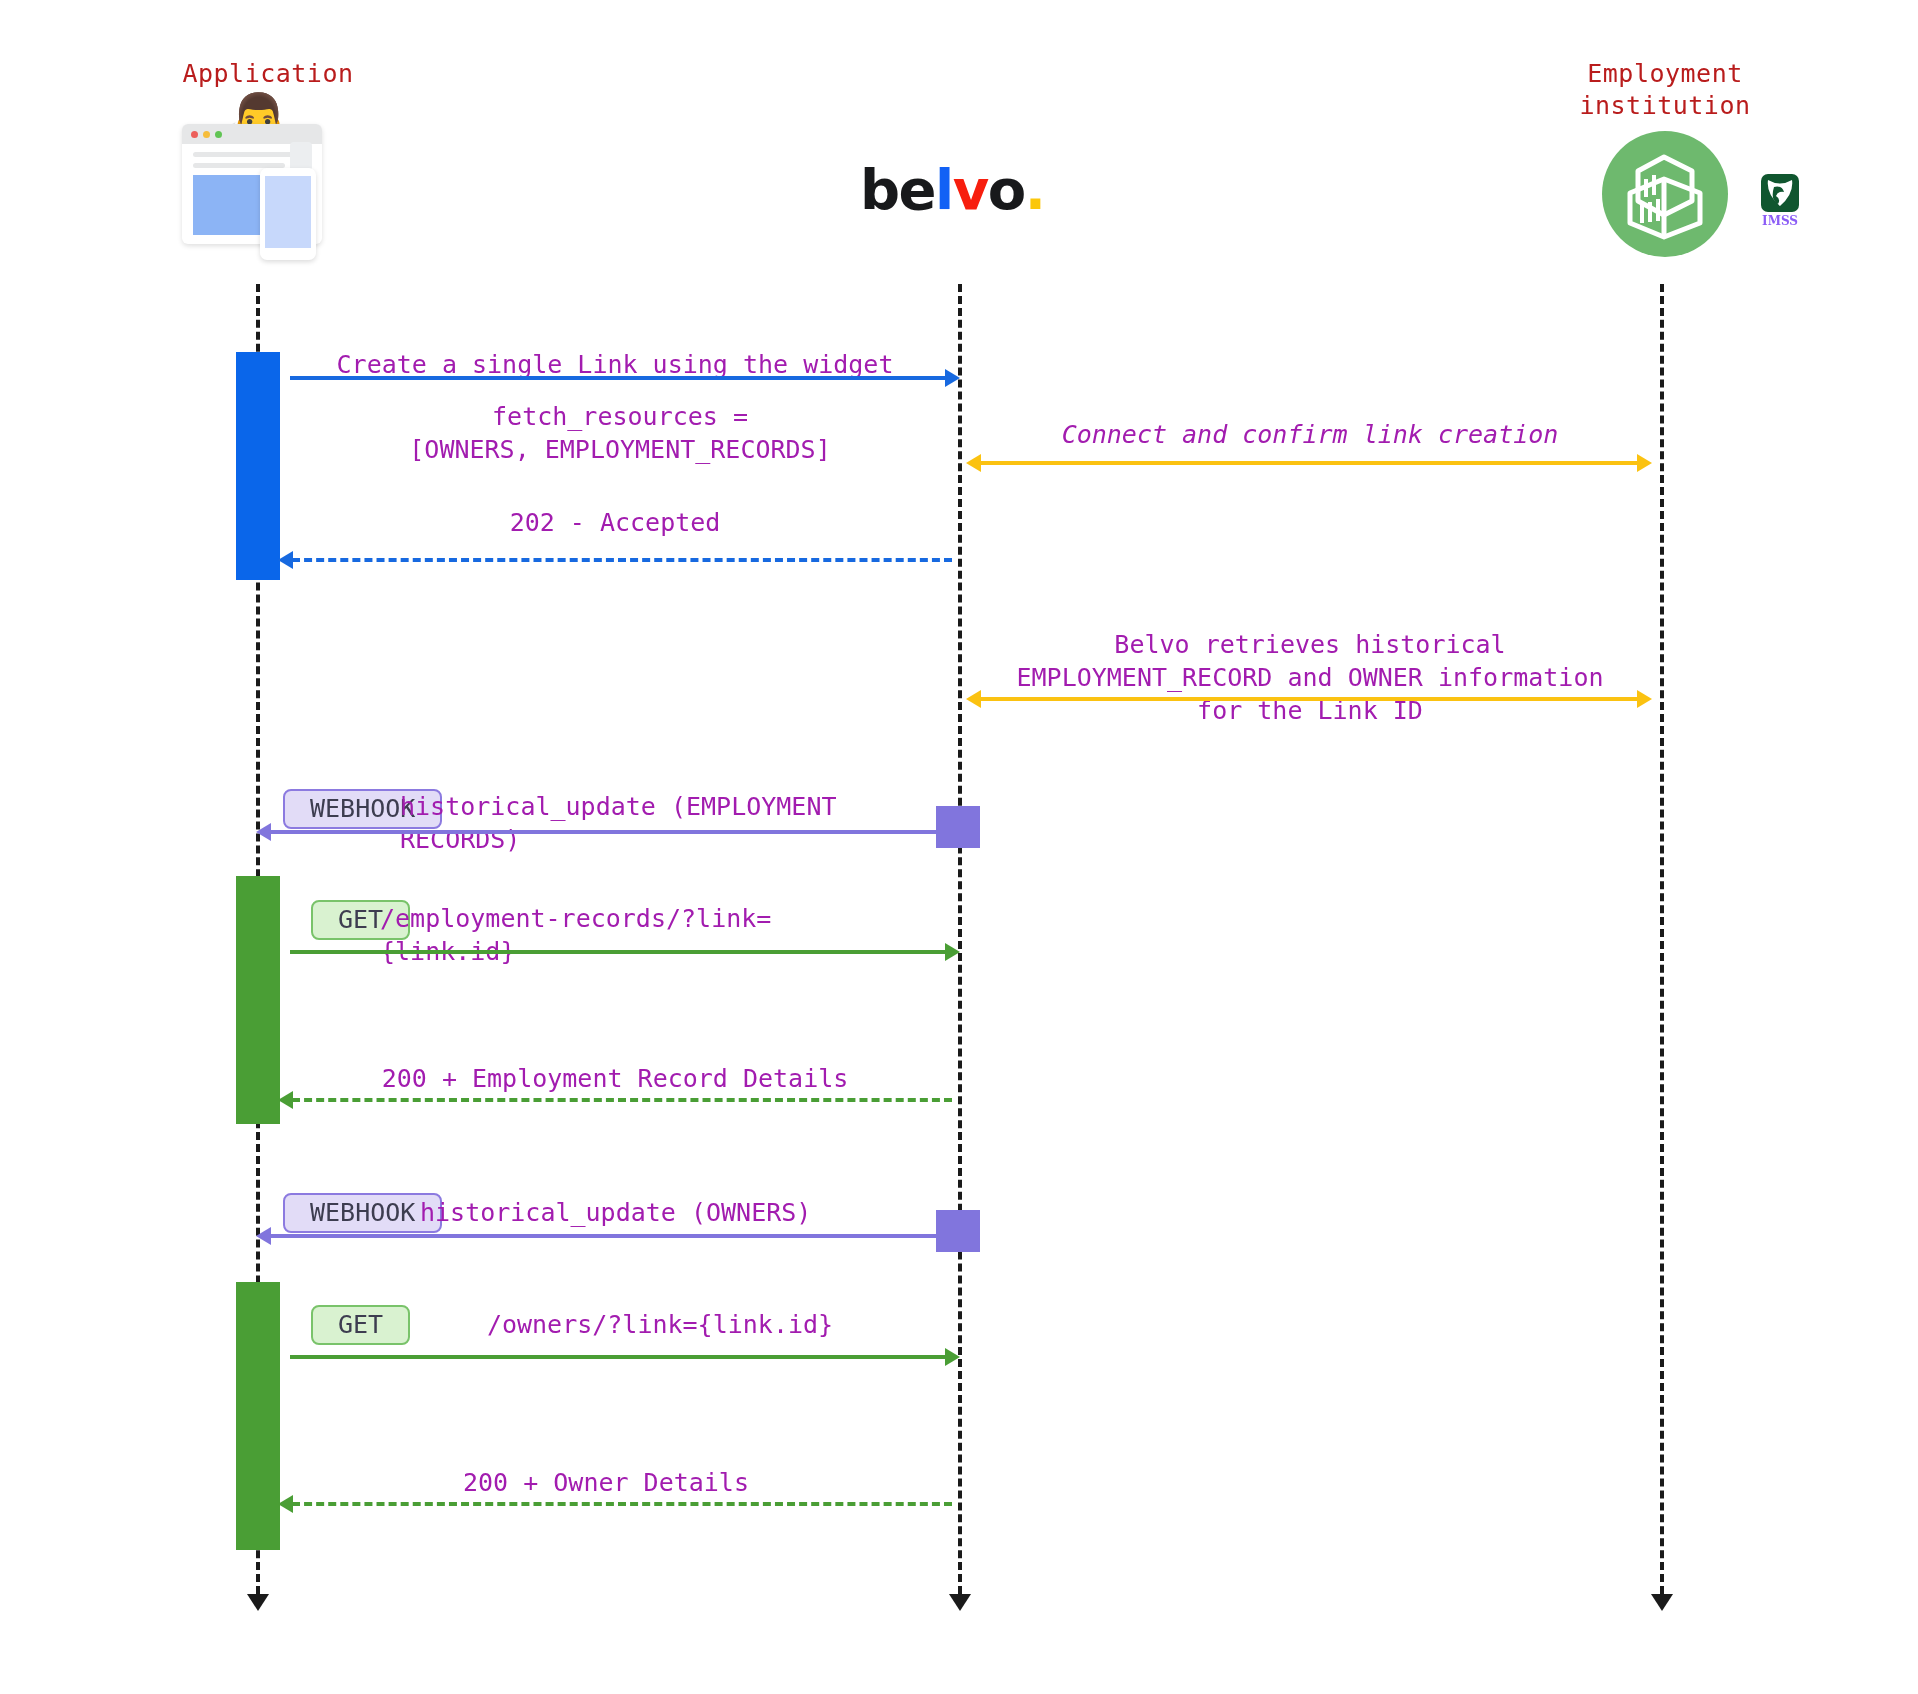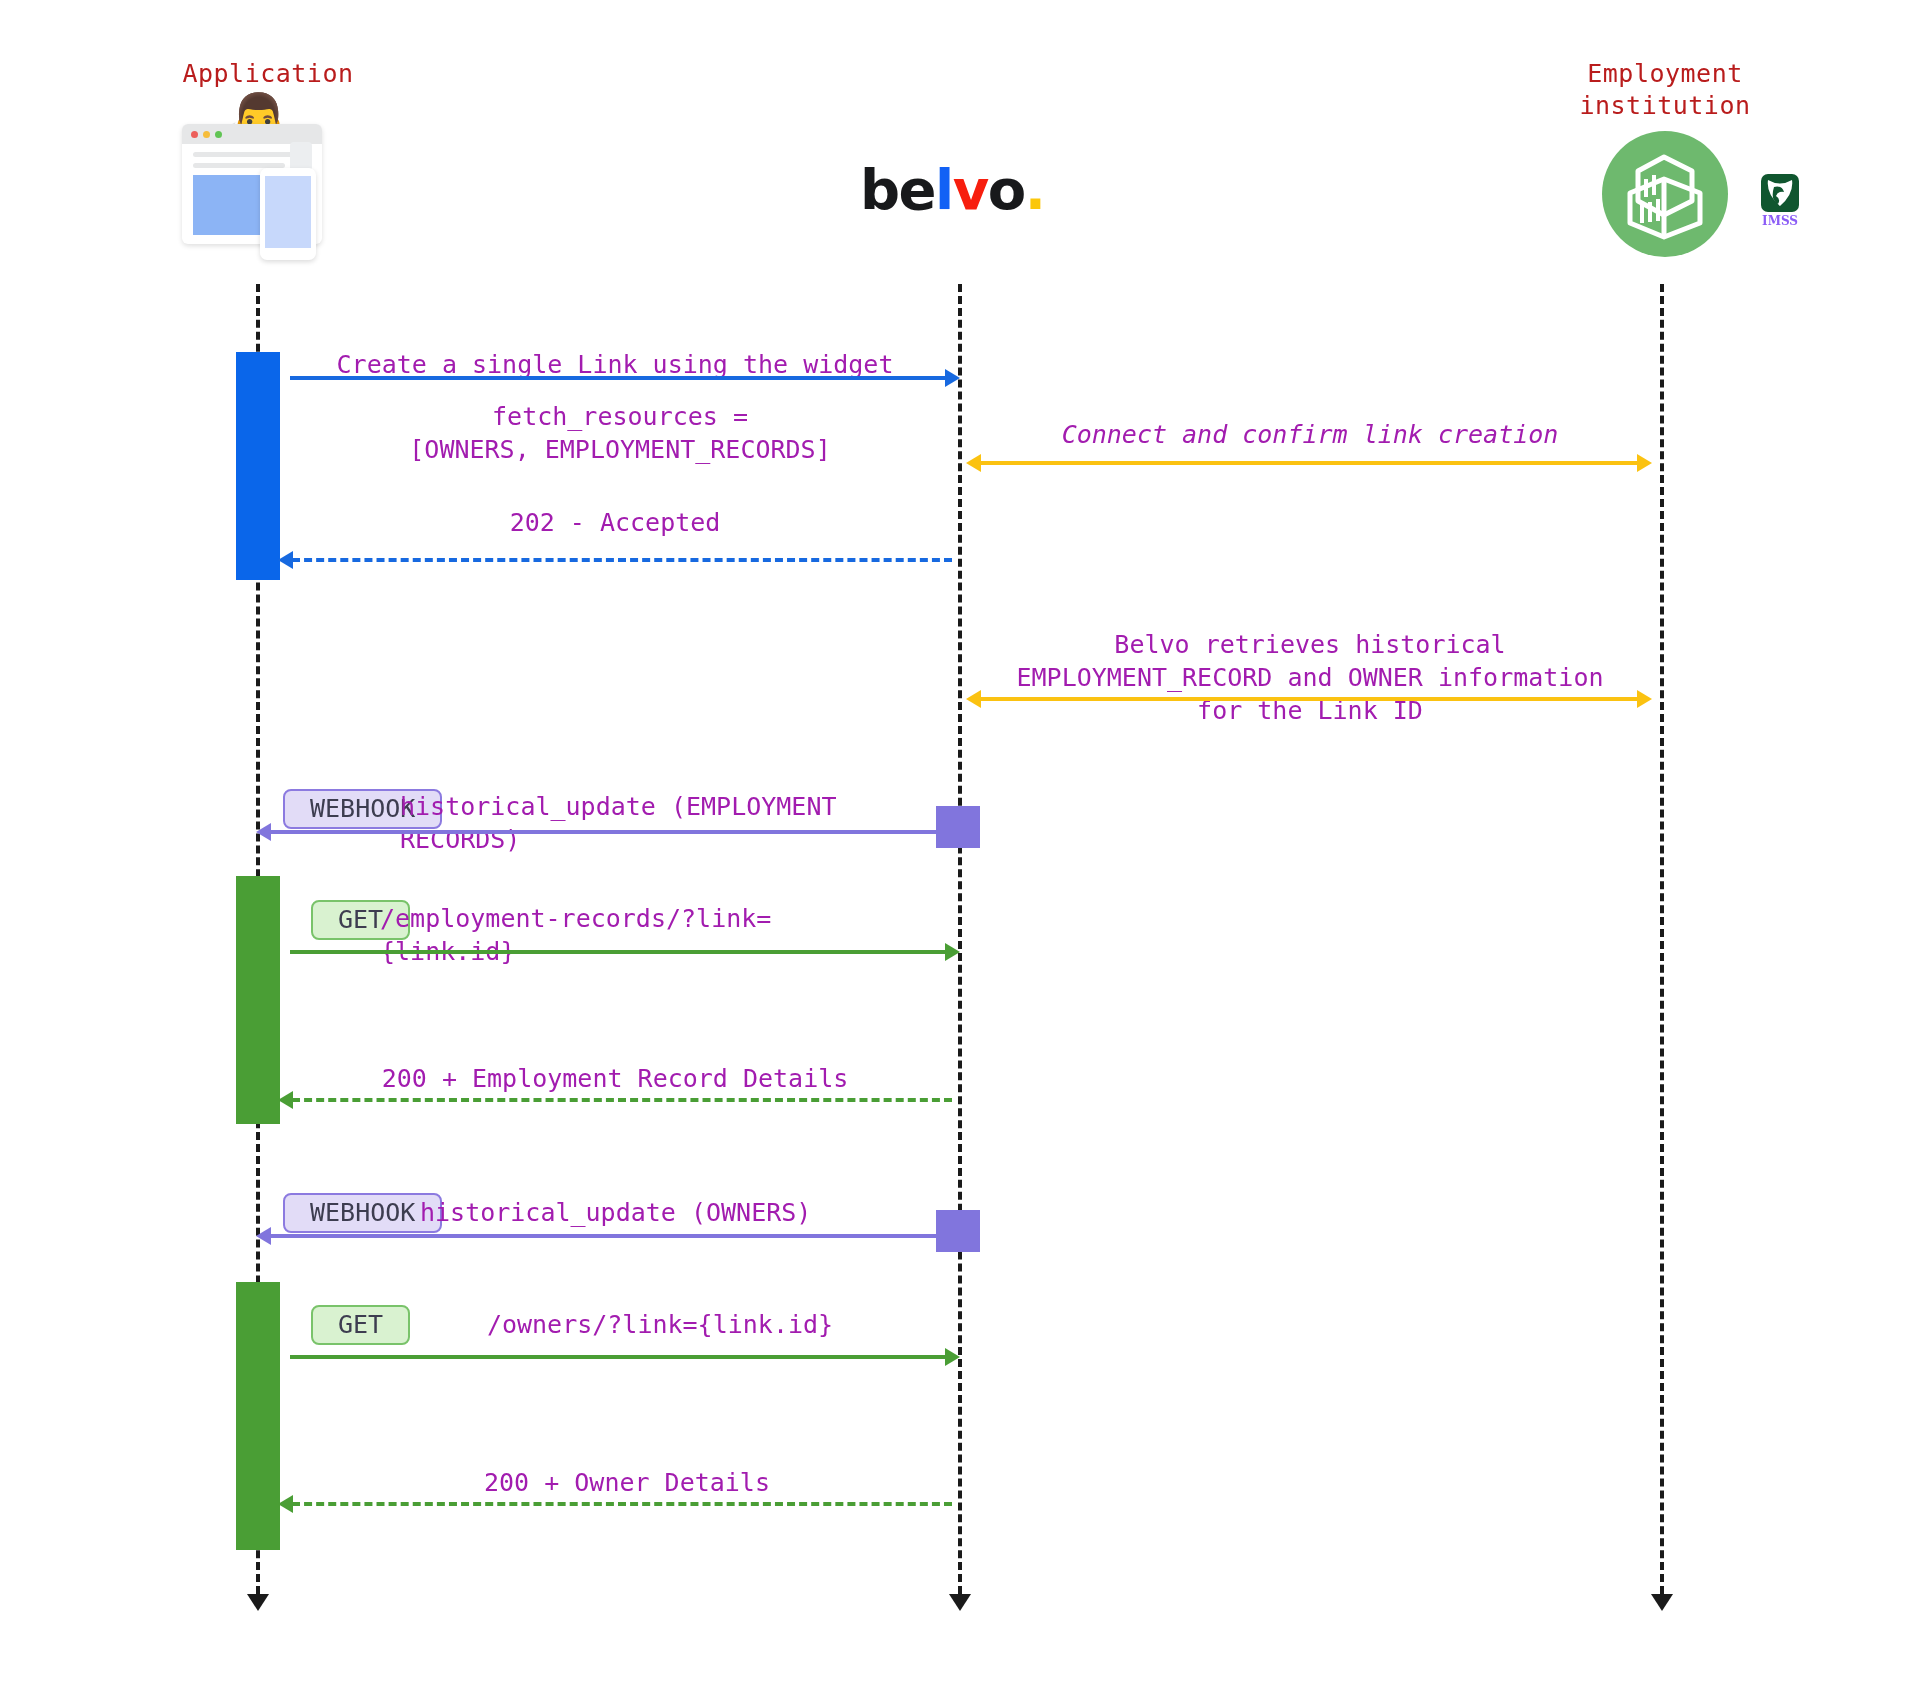--- a/index.html
+++ b/index.html
@@ -243,17 +243,17 @@
   <div class="badge badge-webhook" style="left:283px; top:1193px;">WEBHOOK</div>
   <div class="msg-label" style="left:420px; top:1196px; width:480px; text-align:left;">historical_update (OWNERS)</div>
   <div class="arrow-line" style="left:270px; top:1234px; width:672px; border-top:4px solid #8175dd;"></div>
   <div class="arrow-head head-left" style="left:256px; top:1227px; color:#8175dd;"></div>
 
   <div class="badge badge-get" style="left:311px; top:1305px;">GET</div>
   <div class="msg-label" style="left:400px; top:1308px; width:520px;">/owners/?link={link.id}</div>
   <div class="arrow-line" style="left:290px; top:1355px; width:660px; border-top:4px solid #4a9e35;"></div>
   <div class="arrow-head head-right" style="left:945px; top:1348px; color:#4a9e35;"></div>
 
-  <div class="msg-label" style="left:302px; top:1466px; width:650px;">200 + Owner Details</div>
+  <div class="msg-label" style="left:281px; top:1466px; width:650px;">200 + Owner Details</div>
   <div class="arrow-line" style="left:292px; top:1502px; width:660px; border-top:4px dashed #4a9e35;"></div>
   <div class="arrow-head head-left" style="left:278px; top:1495px; color:#4a9e35;"></div>
 
 </div>
 
 </body></html>

